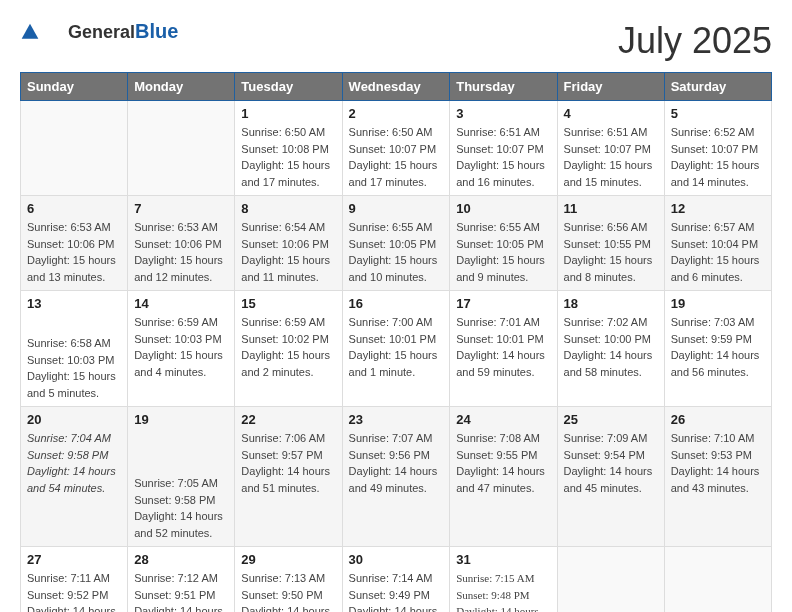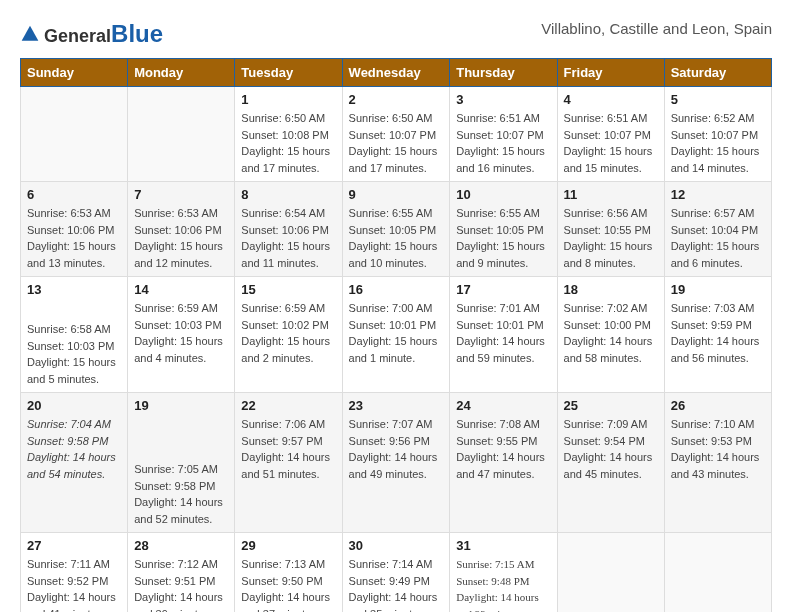--- a/index.html
+++ b/index.html
@@ -18,23 +18,24 @@
     }
     .logo {
       display: flex;
       align-items: center;
       gap: 4px;
     }
     .logo-text-general {
       font-size: 18px;
       font-weight: bold;
       color: #333;
+      margin-left: 24px;
     }
     .logo-text-blue {
-      font-size: 24px;
+      font-size: 20px;
       font-weight: bold;
       color: #1a5fa8;
     }
     .logo-icon {
       width: 20px;
       height: 20px;
     }
     .title-area {
       text-align: right;
     }
@@ -46,21 +47,21 @@
     .subtitle {
       font-size: 15px;
       color: #555;
     }
     .calendar {
       width: 100%;
       border-collapse: collapse;
       border: 1px solid #ccc;
     }
     .calendar th {
-      background-color: #a16207;
+      background-color: #737373;
       color: white;
       text-align: left;
       padding: 6px 6px;
       font-size: 13px;
       font-weight: bold;
       border: 1px solid #2060a0;
     }
     .calendar td {
       vertical-align: top;
       padding: 5px 6px;
@@ -94,21 +95,21 @@
 <div class="header-area">
   <div class="logo">
     <svg class="logo-icon" viewBox="0 0 24 24" xmlns="http://www.w3.org/2000/svg">
       <polygon points="12,2 22,20 2,20" fill="#1a5fa8"></polygon>
     </svg>
     <div>
       <span class="logo-text-general">General</span><span class="logo-text-blue">Blue</span>
     </div>
   </div>
   <div class="title-area">
-    <div class="subtitle">Villablino, Castille and Leon, Spain</div>
+    <div class="month-title">July 2025</div>
   </div>
 </div>
 
 <table class="calendar">
   <thead>
     <tr>
     <th>Sunday</th>
         <th>Monday</th>
         <th>Tuesday</th>
         <th>Wednesday</th>

